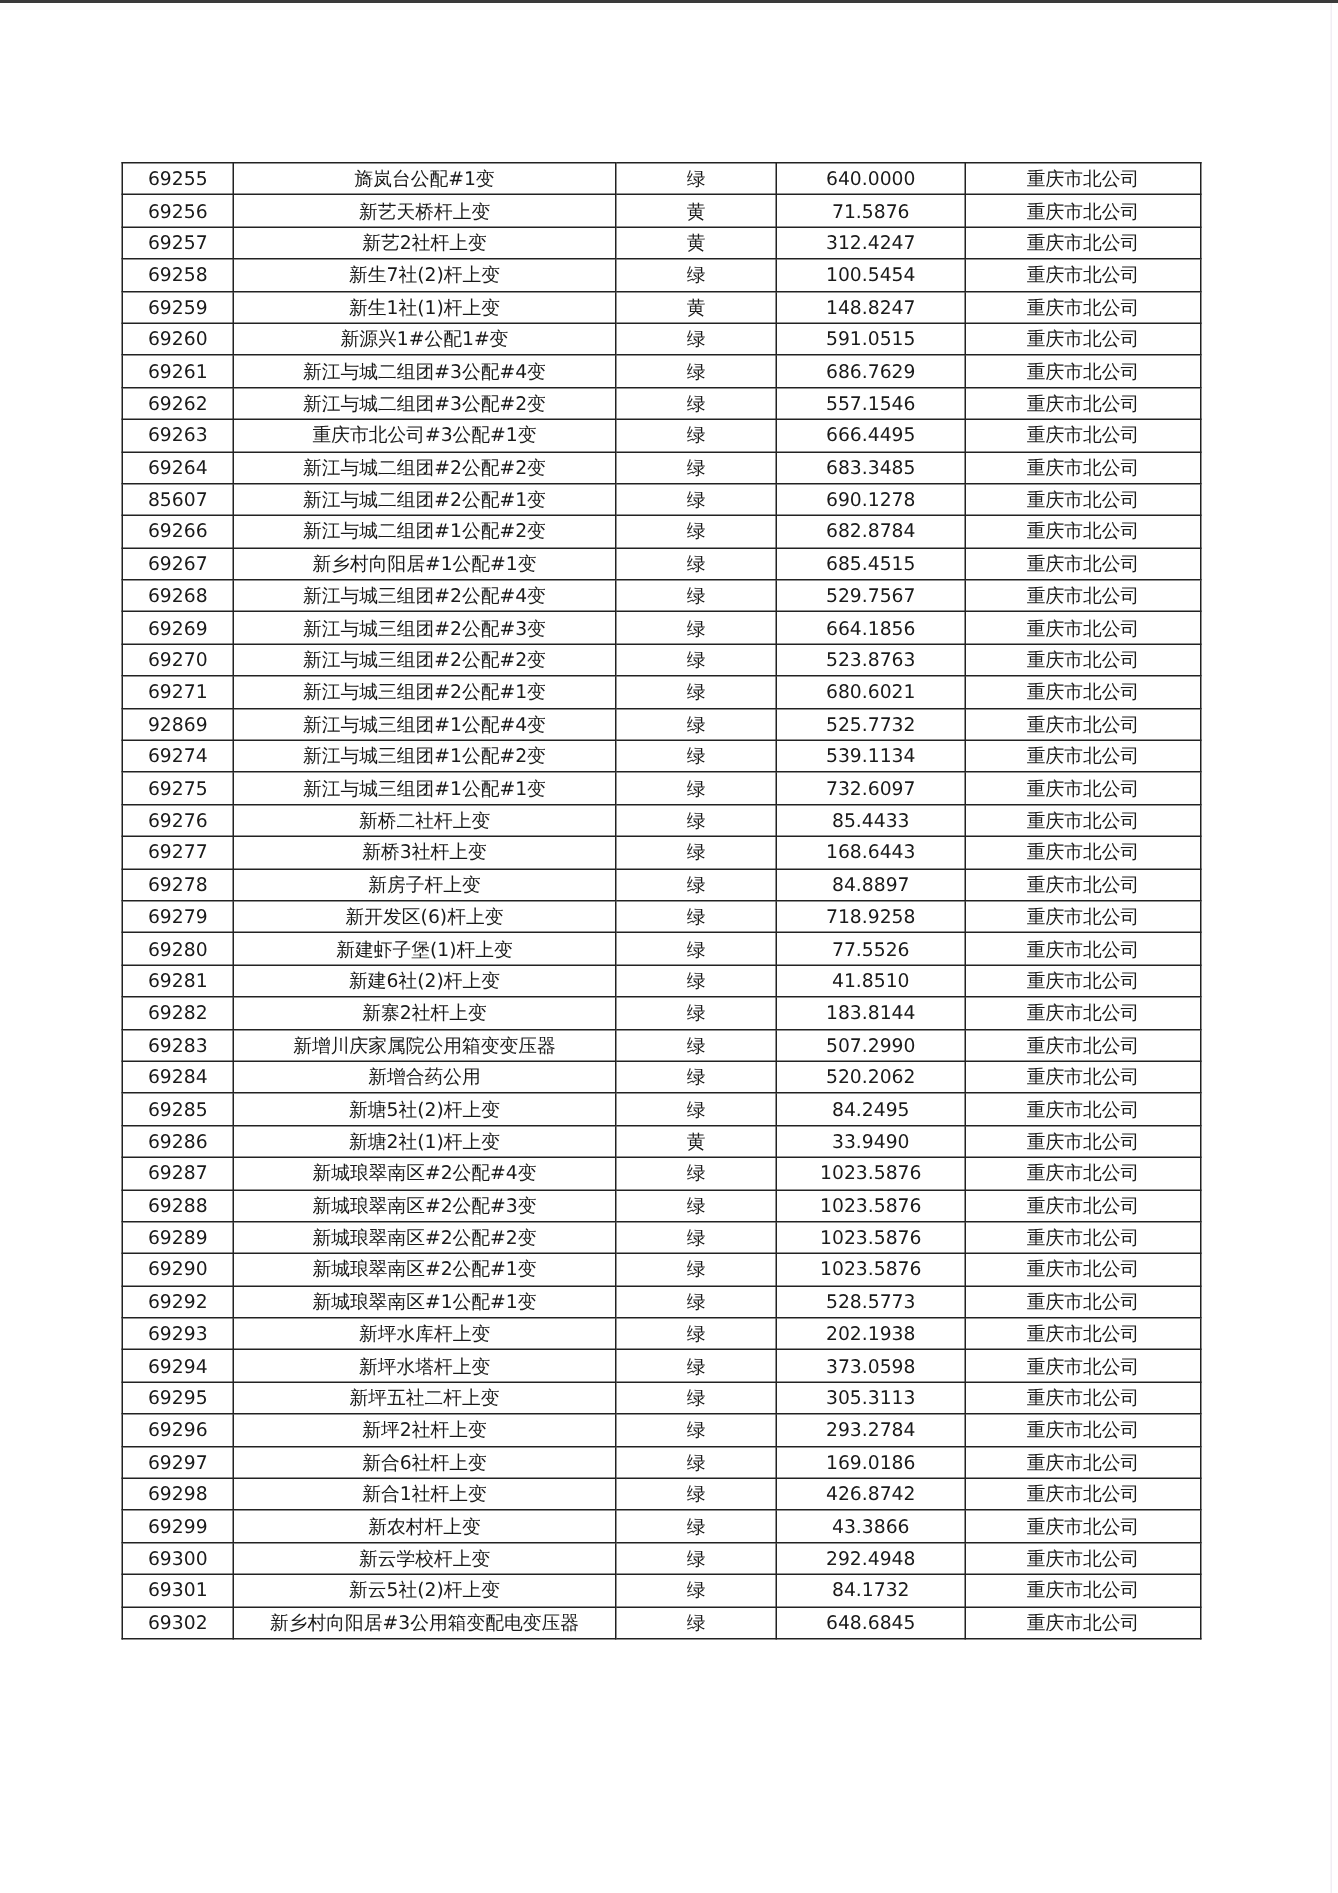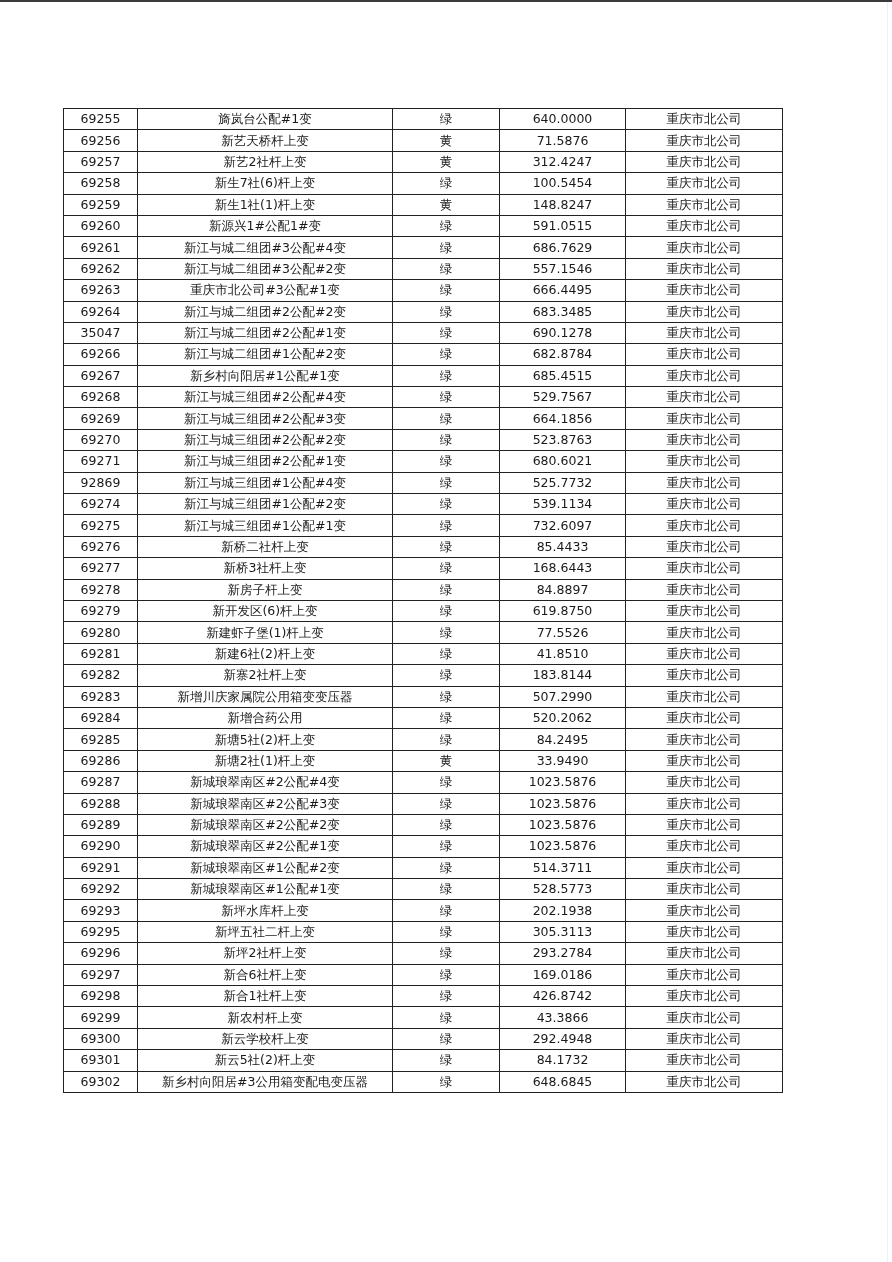--- a/index.html
+++ b/index.html
@@ -26,21 +26,21 @@
     .page-right-edge {
       position: absolute;
       left: 887px;
       top: 2px;
       width: 1px;
       height: 1260px;
       background: #f1eef4;
     }
     .data-table {
       position: absolute;
-      left: 63px;
+      left: 81px;
       top: 108px;
       border-collapse: collapse;
       table-layout: fixed;
       width: 719px;
     }
     .data-table td {
       border: 1.3px solid #222;
       height: 20.4px;
       padding: 0;
       text-align: center;
@@ -87,21 +87,21 @@
       </tr>
       <tr>
         <td>69257</td>
         <td>新艺2社杆上变</td>
         <td>黄</td>
         <td>312.4247</td>
         <td>重庆市北公司</td>
       </tr>
       <tr>
         <td>69258</td>
-        <td>新生7社(6)杆上变</td>
+        <td>新生7社(2)杆上变</td>
         <td>绿</td>
         <td>100.5454</td>
         <td>重庆市北公司</td>
       </tr>
       <tr>
         <td>69259</td>
         <td>新生1社(1)杆上变</td>
         <td>黄</td>
         <td>148.8247</td>
         <td>重庆市北公司</td>
@@ -135,21 +135,21 @@
         <td>重庆市北公司</td>
       </tr>
       <tr>
         <td>69264</td>
         <td>新江与城二组团#2公配#2变</td>
         <td>绿</td>
         <td>683.3485</td>
         <td>重庆市北公司</td>
       </tr>
       <tr>
-        <td>35047</td>
+        <td>85607</td>
         <td>新江与城二组团#2公配#1变</td>
         <td>绿</td>
         <td>690.1278</td>
         <td>重庆市北公司</td>
       </tr>
       <tr>
         <td>69266</td>
         <td>新江与城二组团#1公配#2变</td>
         <td>绿</td>
         <td>682.8784</td>
@@ -229,21 +229,21 @@
         <td>69278</td>
         <td>新房子杆上变</td>
         <td>绿</td>
         <td>84.8897</td>
         <td>重庆市北公司</td>
       </tr>
       <tr>
         <td>69279</td>
         <td>新开发区(6)杆上变</td>
         <td>绿</td>
-        <td>619.8750</td>
+        <td>718.9258</td>
         <td>重庆市北公司</td>
       </tr>
       <tr>
         <td>69280</td>
         <td>新建虾子堡(1)杆上变</td>
         <td>绿</td>
         <td>77.5526</td>
         <td>重庆市北公司</td>
       </tr>
       <tr>
@@ -310,38 +310,38 @@
         <td>重庆市北公司</td>
       </tr>
       <tr>
         <td>69290</td>
         <td>新城琅翠南区#2公配#1变</td>
         <td>绿</td>
         <td>1023.5876</td>
         <td>重庆市北公司</td>
       </tr>
       <tr>
-        <td>69291</td>
-        <td>新城琅翠南区#1公配#2变</td>
-        <td>绿</td>
-        <td>514.3711</td>
-        <td>重庆市北公司</td>
-      </tr>
-      <tr>
         <td>69292</td>
         <td>新城琅翠南区#1公配#1变</td>
         <td>绿</td>
         <td>528.5773</td>
         <td>重庆市北公司</td>
       </tr>
       <tr>
         <td>69293</td>
         <td>新坪水库杆上变</td>
         <td>绿</td>
         <td>202.1938</td>
+        <td>重庆市北公司</td>
+      </tr>
+      <tr>
+        <td>69294</td>
+        <td>新坪水塔杆上变</td>
+        <td>绿</td>
+        <td>373.0598</td>
         <td>重庆市北公司</td>
       </tr>
       <tr>
         <td>69295</td>
         <td>新坪五社二杆上变</td>
         <td>绿</td>
         <td>305.3113</td>
         <td>重庆市北公司</td>
       </tr>
       <tr>

